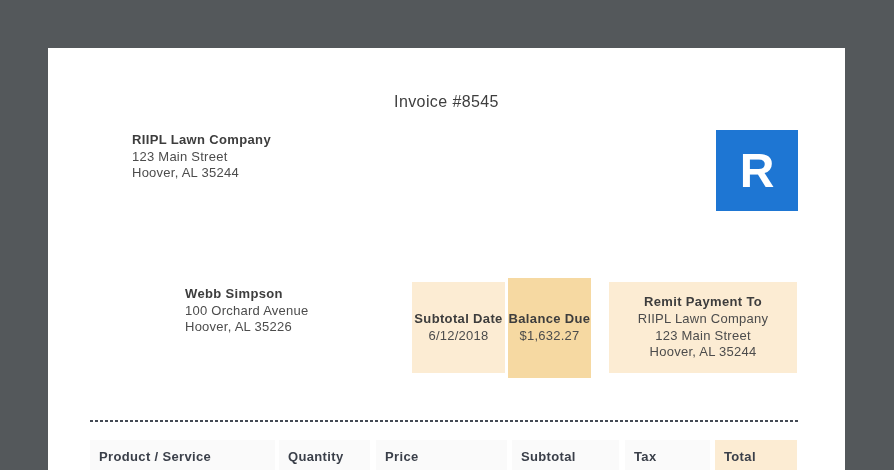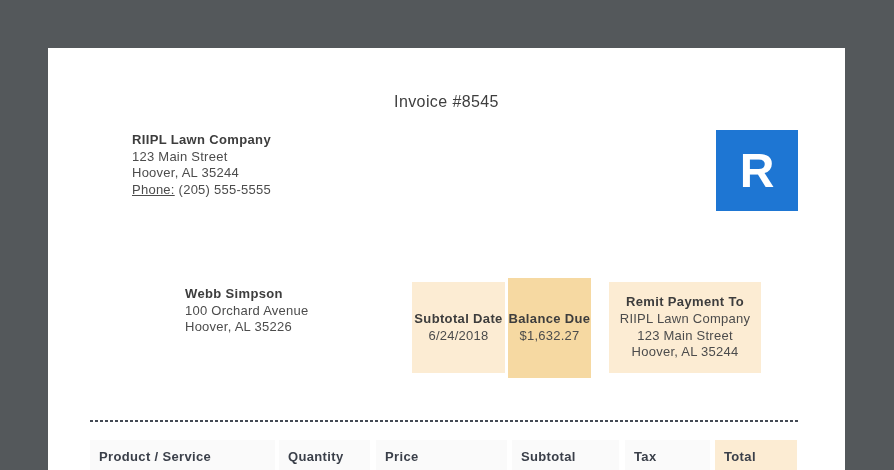--- a/index.html
+++ b/index.html
@@ -41,21 +41,21 @@
   }
 
   .cell {
     position: absolute;
     display: flex; flex-direction: column;
     align-items: center; justify-content: center;
     text-align: center;
   }
   .cell-date    { left: 364px; top: 234px; width: 93px;  height: 91px;  background: #fcecd3; }
   .cell-balance { left: 460px; top: 230px; width: 83px;  height: 100px; background: #f6d9a2; }
-  .cell-remit   { left: 561px; top: 234px; width: 152px; height: 91px;  background: #fcecd3; }
+  .cell-remit   { left: 561px; top: 234px; width: 188px; height: 91px;  background: #fcecd3; }
 
   .dashes {
     left: 42px; top: 372px; width: 708px; height: 2px;
     background: repeating-linear-gradient(90deg, #444a54 0 3px, transparent 3px 5px);
   }
 
   .th {
     position: absolute; top: 392px; height: 48px;
     background: #fafafa;
     padding: 9px 0 0 9px;
@@ -72,36 +72,35 @@
 <body>
 
 <div class="page">
 
   <div class="title">Invoice #8545</div>
 
   <div class="abs company">
     <div class="b13">RIIPL Lawn Company</div>
     <div class="r13">123 Main Street</div>
     <div class="r13">Hoover, AL 35244</div>
-    <div class="r13"><span class="u">Phone:</span> <span>(205) 555-5555</span></div>
   </div>
 
   <div class="abs logo">
     <span>R</span>
   </div>
 
   <div class="abs customer">
     <div class="b13">Webb Simpson</div>
     <div class="r13">100 Orchard Avenue</div>
     <div class="r13">Hoover, AL 35226</div>
   </div>
 
   <div class="cell cell-date">
     <div class="b13">Subtotal Date</div>
-    <div class="r13">6/24/2018</div>
+    <div class="r13">6/12/2018</div>
   </div>
 
   <div class="cell cell-balance">
     <div class="b13">Balance Due</div>
     <div class="r13">$1,632.27</div>
   </div>
 
   <div class="cell cell-remit">
     <div class="b13">Remit Payment To</div>
     <div class="r13">RIIPL Lawn Company</div>

